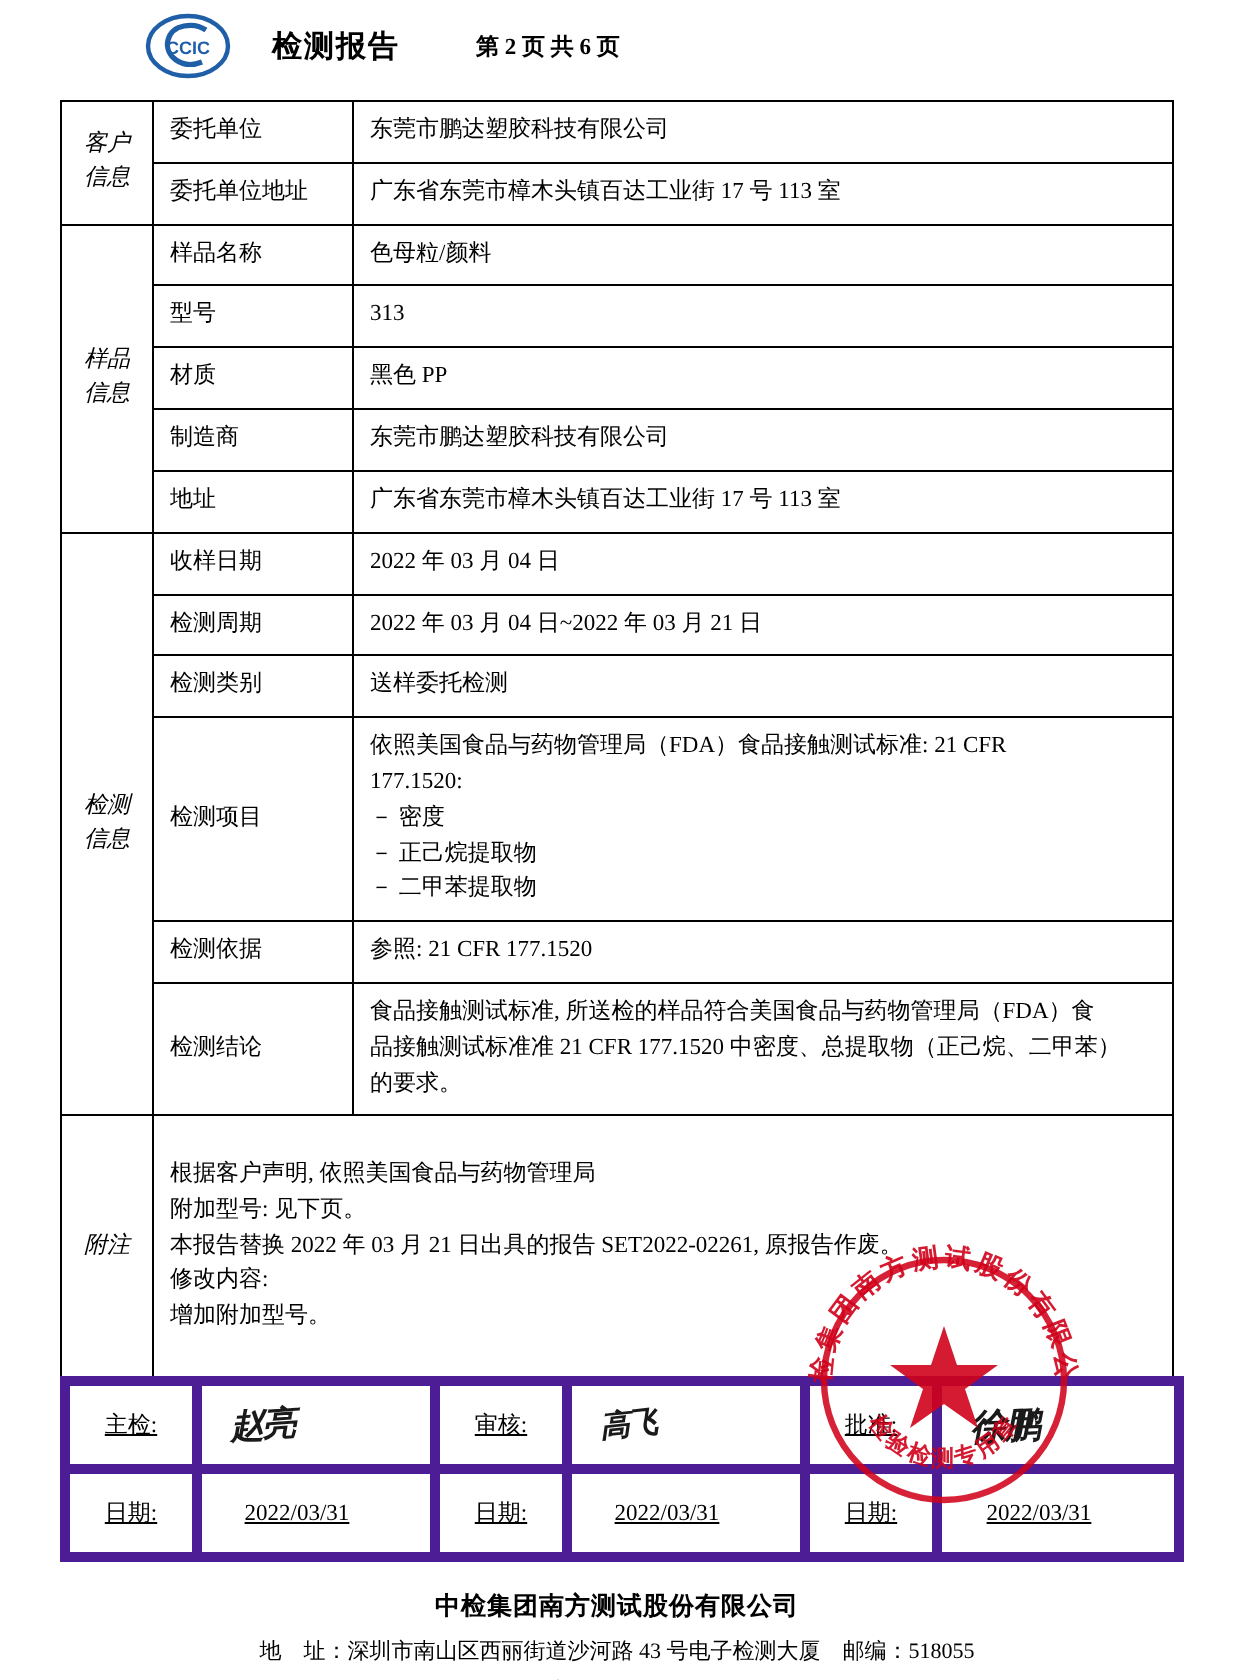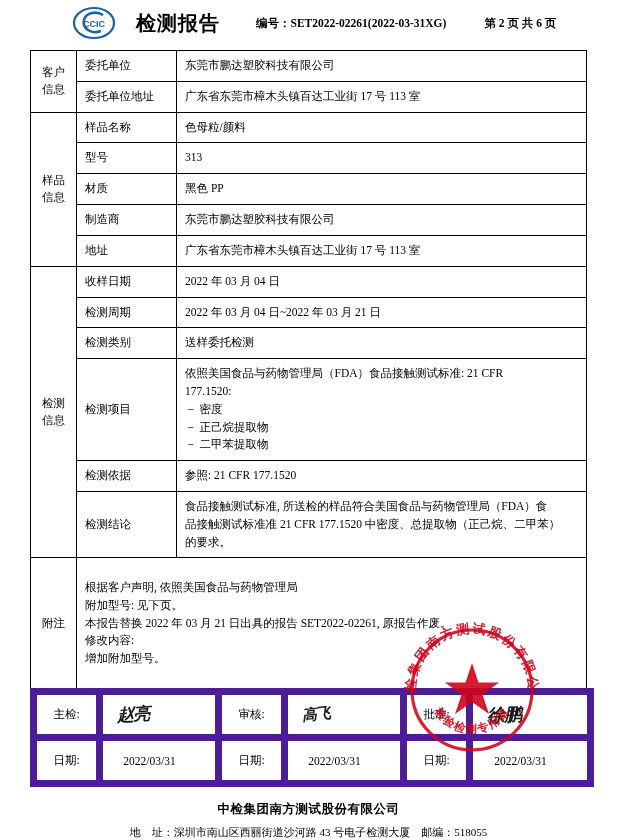--- a/index.html
+++ b/index.html
@@ -35,21 +35,21 @@
   .logo {
     width: 44px;
     height: 34px;
     display: flex;
     align-items: center;
     justify-content: center;
     margin-left: 42px;
   }
   .logo svg { display: block; }
   .header-title {
-    font-size: 20px;
+    font-size: 15px;
     font-weight: bold;
     letter-spacing: 1px;
     margin-left: 20px;
     font-family: "Liberation Serif", serif;
   }
   .header-no {
     margin-left: 36px;
     font-size: 11.5px;
     font-weight: bold;
     letter-spacing: 0px;
@@ -72,21 +72,21 @@
     padding: 6px 8px;
     vertical-align: middle;
     font-size: 11.5px;
     line-height: 1.55;
   }
   td.sec {
     width: 46px;
     text-align: center;
     padding: 4px 2px;
   }
-  td.sec .sec-line { display: block; line-height: 1.5; }
+  td.sec .sec-line { display: block; line-height: 1.5; font-style: italic; }
   td.lbl {
     width: 86px;
     padding-left: 10px;
   }
   td.val {
     padding-left: 10px;
   }
   .cell-multi { line-height: 1.75; }
   .indent-dash { display: block; }
 
@@ -100,25 +100,26 @@
   td.appendix div { display: block; }
 
   
   table.sign {
     border-collapse: collapse;
     width: 557px;
     table-layout: fixed;
     margin-top: -1px;
   }
   table.sign td {
-    border: 7px solid #4c1d95;
+    border: 5px solid #4c1d95;
     font-size: 11.5px;
     vertical-align: middle;
     height: 37px;
     position: relative;
+    text-decoration: underline;
   }
   .sg-label {
     text-align: center;
     width: 66px;
   }
   .sg-value {
     padding-left: 14px;
     width: 119px;
   }
   .sig-script {
@@ -174,23 +175,20 @@
 
   <div class="header">
     <div class="logo">
       <svg width="44" height="34" viewBox="0 0 44 34">
         <ellipse cx="22" cy="17" rx="20" ry="15" fill="none" stroke="#1f5fa8" stroke-width="2.2"></ellipse>
         <path d="M31 9 C25 5, 14 6, 12 14 C10 22, 19 29, 29 25" fill="none" stroke="#1f5fa8" stroke-width="2.6"></path>
         <text x="22" y="21" text-anchor="middle" font-family="Liberation Sans, sans-serif" font-size="9" font-weight="bold" fill="#1f5fa8">CCIC</text>
       </svg>
     </div>
     <div class="header-title">检测报告</div>
-    <div class="header-no">
-      <span class="label">编号：</span><span>SET2022-02261(2022-03-31XG)</span>
-    </div>
     <div class="header-page">第 2 页 共 6 页</div>
   </div>
 
   <table class="main">
     <colgroup>
       <col style="width:46px">
       <col style="width:100px">
       <col>
     </colgroup>
     <tbody>

